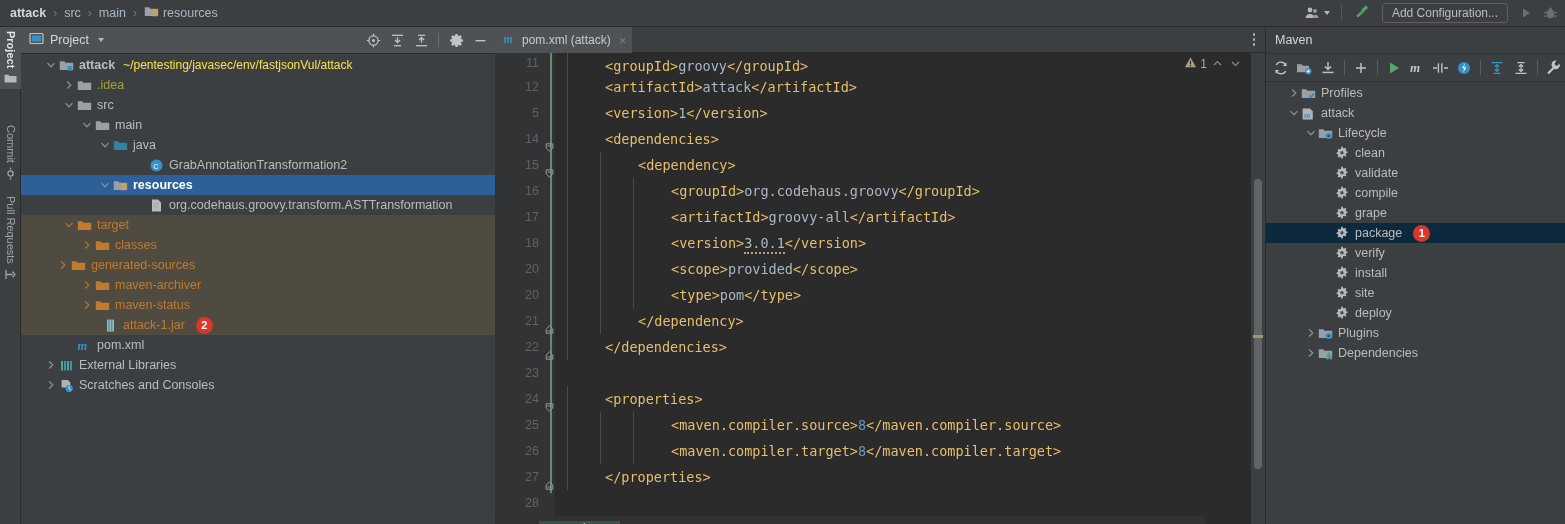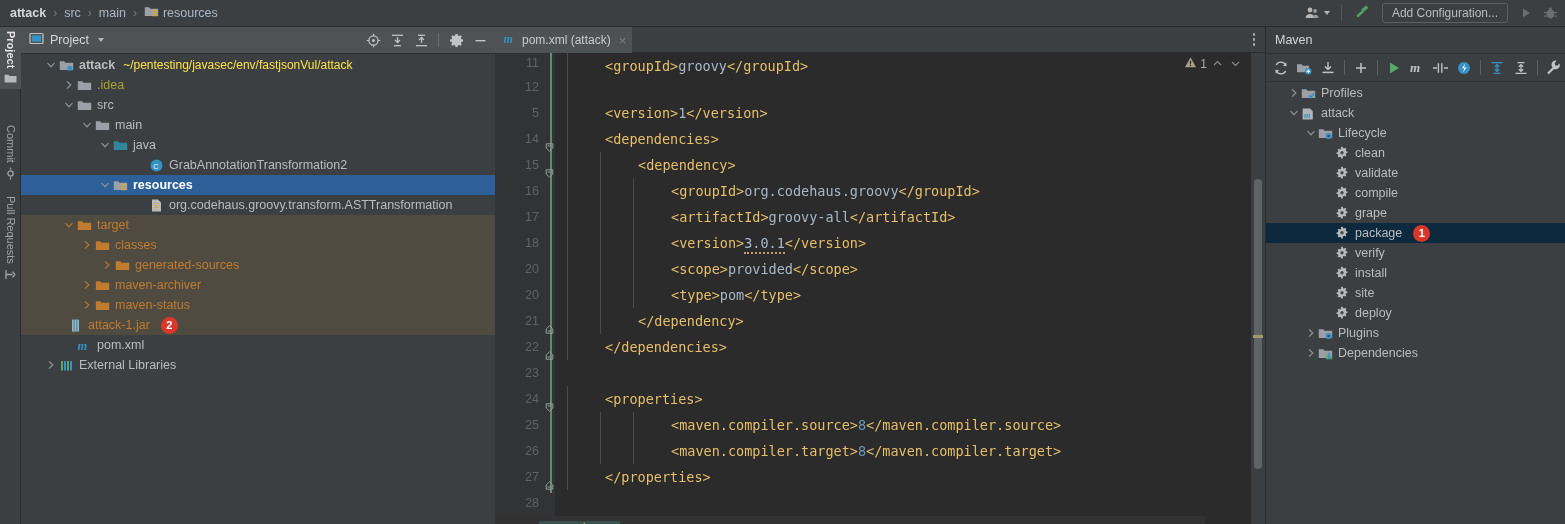--- a/index.html
+++ b/index.html
@@ -442,21 +442,21 @@
               <path d="M3.4 1.8 L6.8 5 L3.4 8.2" stroke="#b0742c" stroke-width="1.25" fill="none" stroke-linecap="round"></path>
             </svg>
           </span>
           <span class="tico">
             <svg width="15" height="15" viewBox="0 0 15 15">
               <path d="M0.8 3.2h4.4l1.2 1.5H14.2v7.3H0.8z" fill="#c07b2f"></path>
             </svg>
           </span>
           <span class="tlabel orange">classes</span>
         </div>
-        <div class="trow excluded" style="padding-left: 80px;">
+        <div class="trow excluded" style="padding-left: 36px;">
           <span class="tarrow">
             <svg width="10" height="10" viewBox="0 0 10 10">
               <path d="M3.4 1.8 L6.8 5 L3.4 8.2" stroke="#b0742c" stroke-width="1.25" fill="none" stroke-linecap="round"></path>
             </svg>
           </span>
           <span class="tico">
             <svg width="15" height="15" viewBox="0 0 15 15">
               <path d="M0.8 3.2h4.4l1.2 1.5H14.2v7.3H0.8z" fill="#c07b2f"></path>
             </svg>
           </span>
@@ -481,21 +481,21 @@
               <path d="M3.4 1.8 L6.8 5 L3.4 8.2" stroke="#b0742c" stroke-width="1.25" fill="none" stroke-linecap="round"></path>
             </svg>
           </span>
           <span class="tico">
             <svg width="15" height="15" viewBox="0 0 15 15">
               <path d="M0.8 3.2h4.4l1.2 1.5H14.2v7.3H0.8z" fill="#c07b2f"></path>
             </svg>
           </span>
           <span class="tlabel orange">maven-status</span>
         </div>
-        <div class="trow excluded" style="padding-left: 33px;">
+        <div class="trow excluded" style="padding-left: 68px;">
           <span class="tarrow"></span>
           <span class="tico">
             <svg width="15" height="15" viewBox="0 0 15 15">
               <rect x="4" y="1.6" width="7" height="12" fill="#8fb9c7"></rect>
               <path d="M6 1.6v12M8.8 1.6v12" stroke="#4d7d8e" stroke-width="1"></path>
             </svg>
           </span>
           <span class="tlabel orange">attack-1.jar</span>
           <span class="badge">2</span>
         </div>
@@ -516,20 +516,35 @@
           </span>
           <span class="tico">
             <svg width="15" height="15" viewBox="0 0 15 15">
               <rect x="2" y="3" width="2" height="9.5" fill="#59a869"></rect>
               <rect x="5" y="3" width="2" height="9.5" fill="#3592c4"></rect>
               <rect x="8" y="3" width="2" height="9.5" fill="#59a869"></rect>
               <rect x="11" y="3" width="2" height="9.5" fill="#3592c4"></rect>
             </svg>
           </span>
           <span class="tlabel">External Libraries</span>
+        </div>
+        <div class="trow" style="padding-left: 24px;">
+          <span class="tarrow">
+            <svg width="10" height="10" viewBox="0 0 10 10">
+              <path d="M3.4 1.8 L6.8 5 L3.4 8.2" stroke="#8c8f91" stroke-width="1.25" fill="none" stroke-linecap="round"></path>
+            </svg>
+          </span>
+          <span class="tico">
+            <svg width="15" height="15" viewBox="0 0 15 15">
+              <path d="M2.6 2h6.2l2.6 2.6v5H2.6z" fill="#b0b4b8"></path>
+              <circle cx="10.2" cy="10.6" r="3.6" fill="#3592c4"></circle>
+              <path d="M10.2 8.4v2.3l1.6 1" stroke="#ffffff" stroke-width="1"></path>
+            </svg>
+          </span>
+          <span class="tlabel">Scratches and Consoles</span>
         </div>
       </div>
   </div>
 
   <div class="editor">
     <div class="tabbar">
       <div class="tab">
         <span>
           <svg width="14" height="14" viewBox="0 0 14 14">
             <text x="0.5" y="11" font-family="Liberation Serif, serif" font-style="italic" font-weight="bold" font-size="12" fill="#3592c4">m</text>
@@ -545,21 +560,21 @@
             <i></i>
           </div>
       </div>
     </div>
 
     <div class="codearea">
       <div class="gutter"></div>
       <div class="vcsbar"></div>
       <div class="codelines" id="code-lines">
           <div class="cline" style="height: 21px; line-height: 16px; overflow: hidden;"><span class="lnum" style="line-height: 21px;">11</span><span class="indentguide" style="left: 72px;"></span><span class="ctext" style="padding-left: 66px; line-height: 26px;"><span class="tag">&lt;groupId&gt;</span><span class="txtval">groovy</span><span class="tag">&lt;/groupId&gt;</span></span></div>
-          <div class="cline"><span class="lnum">12</span><span class="indentguide" style="left: 72px;"></span></div>
+          <div class="cline"><span class="lnum">12</span><span class="indentguide" style="left: 72px;"></span><span class="ctext" style="padding-left: 66px;"><span class="tag">&lt;artifactId&gt;</span><span class="txtval">attack</span><span class="tag">&lt;/artifactId&gt;</span></span></div>
           <div class="cline"><span class="lnum">5</span><span class="indentguide" style="left: 72px;"></span><span class="ctext" style="padding-left: 66px;"><span class="tag">&lt;version&gt;</span><span class="txtval">1</span><span class="tag">&lt;/version&gt;</span></span></div>
           <div class="cline"><span class="lnum">14</span><span class="fold"><svg width="9" height="9" viewBox="0 0 9 9">
                 <path d="M1.2 0.8h6.6v4.2L4.5 8.2 1.2 5z" fill="none" stroke="#9a9c9e" stroke-width="1"></path>
                 <path d="M2.6 3h3.8" stroke="#9a9c9e" stroke-width="1"></path>
               </svg></span><span class="indentguide" style="left: 72px;"></span><span class="ctext" style="padding-left: 66px;"><span class="tag">&lt;dependencies&gt;</span></span></div>
           <div class="cline"><span class="lnum">15</span><span class="fold"><svg width="9" height="9" viewBox="0 0 9 9">
                 <path d="M1.2 0.8h6.6v4.2L4.5 8.2 1.2 5z" fill="none" stroke="#9a9c9e" stroke-width="1"></path>
                 <path d="M2.6 3h3.8" stroke="#9a9c9e" stroke-width="1"></path>
               </svg></span><span class="indentguide" style="left: 72px;"></span><span class="indentguide" style="left: 105px;"></span><span class="ctext" style="padding-left: 99px;"><span class="tag">&lt;dependency&gt;</span></span></div>
           <div class="cline"><span class="lnum">16</span><span class="indentguide" style="left: 72px;"></span><span class="indentguide" style="left: 105px;"></span><span class="indentguide" style="left: 138px;"></span><span class="ctext" style="padding-left: 132px;"><span class="tag">&lt;groupId&gt;</span><span class="txtval">org.codehaus.groovy</span><span class="tag">&lt;/groupId&gt;</span></span></div>

